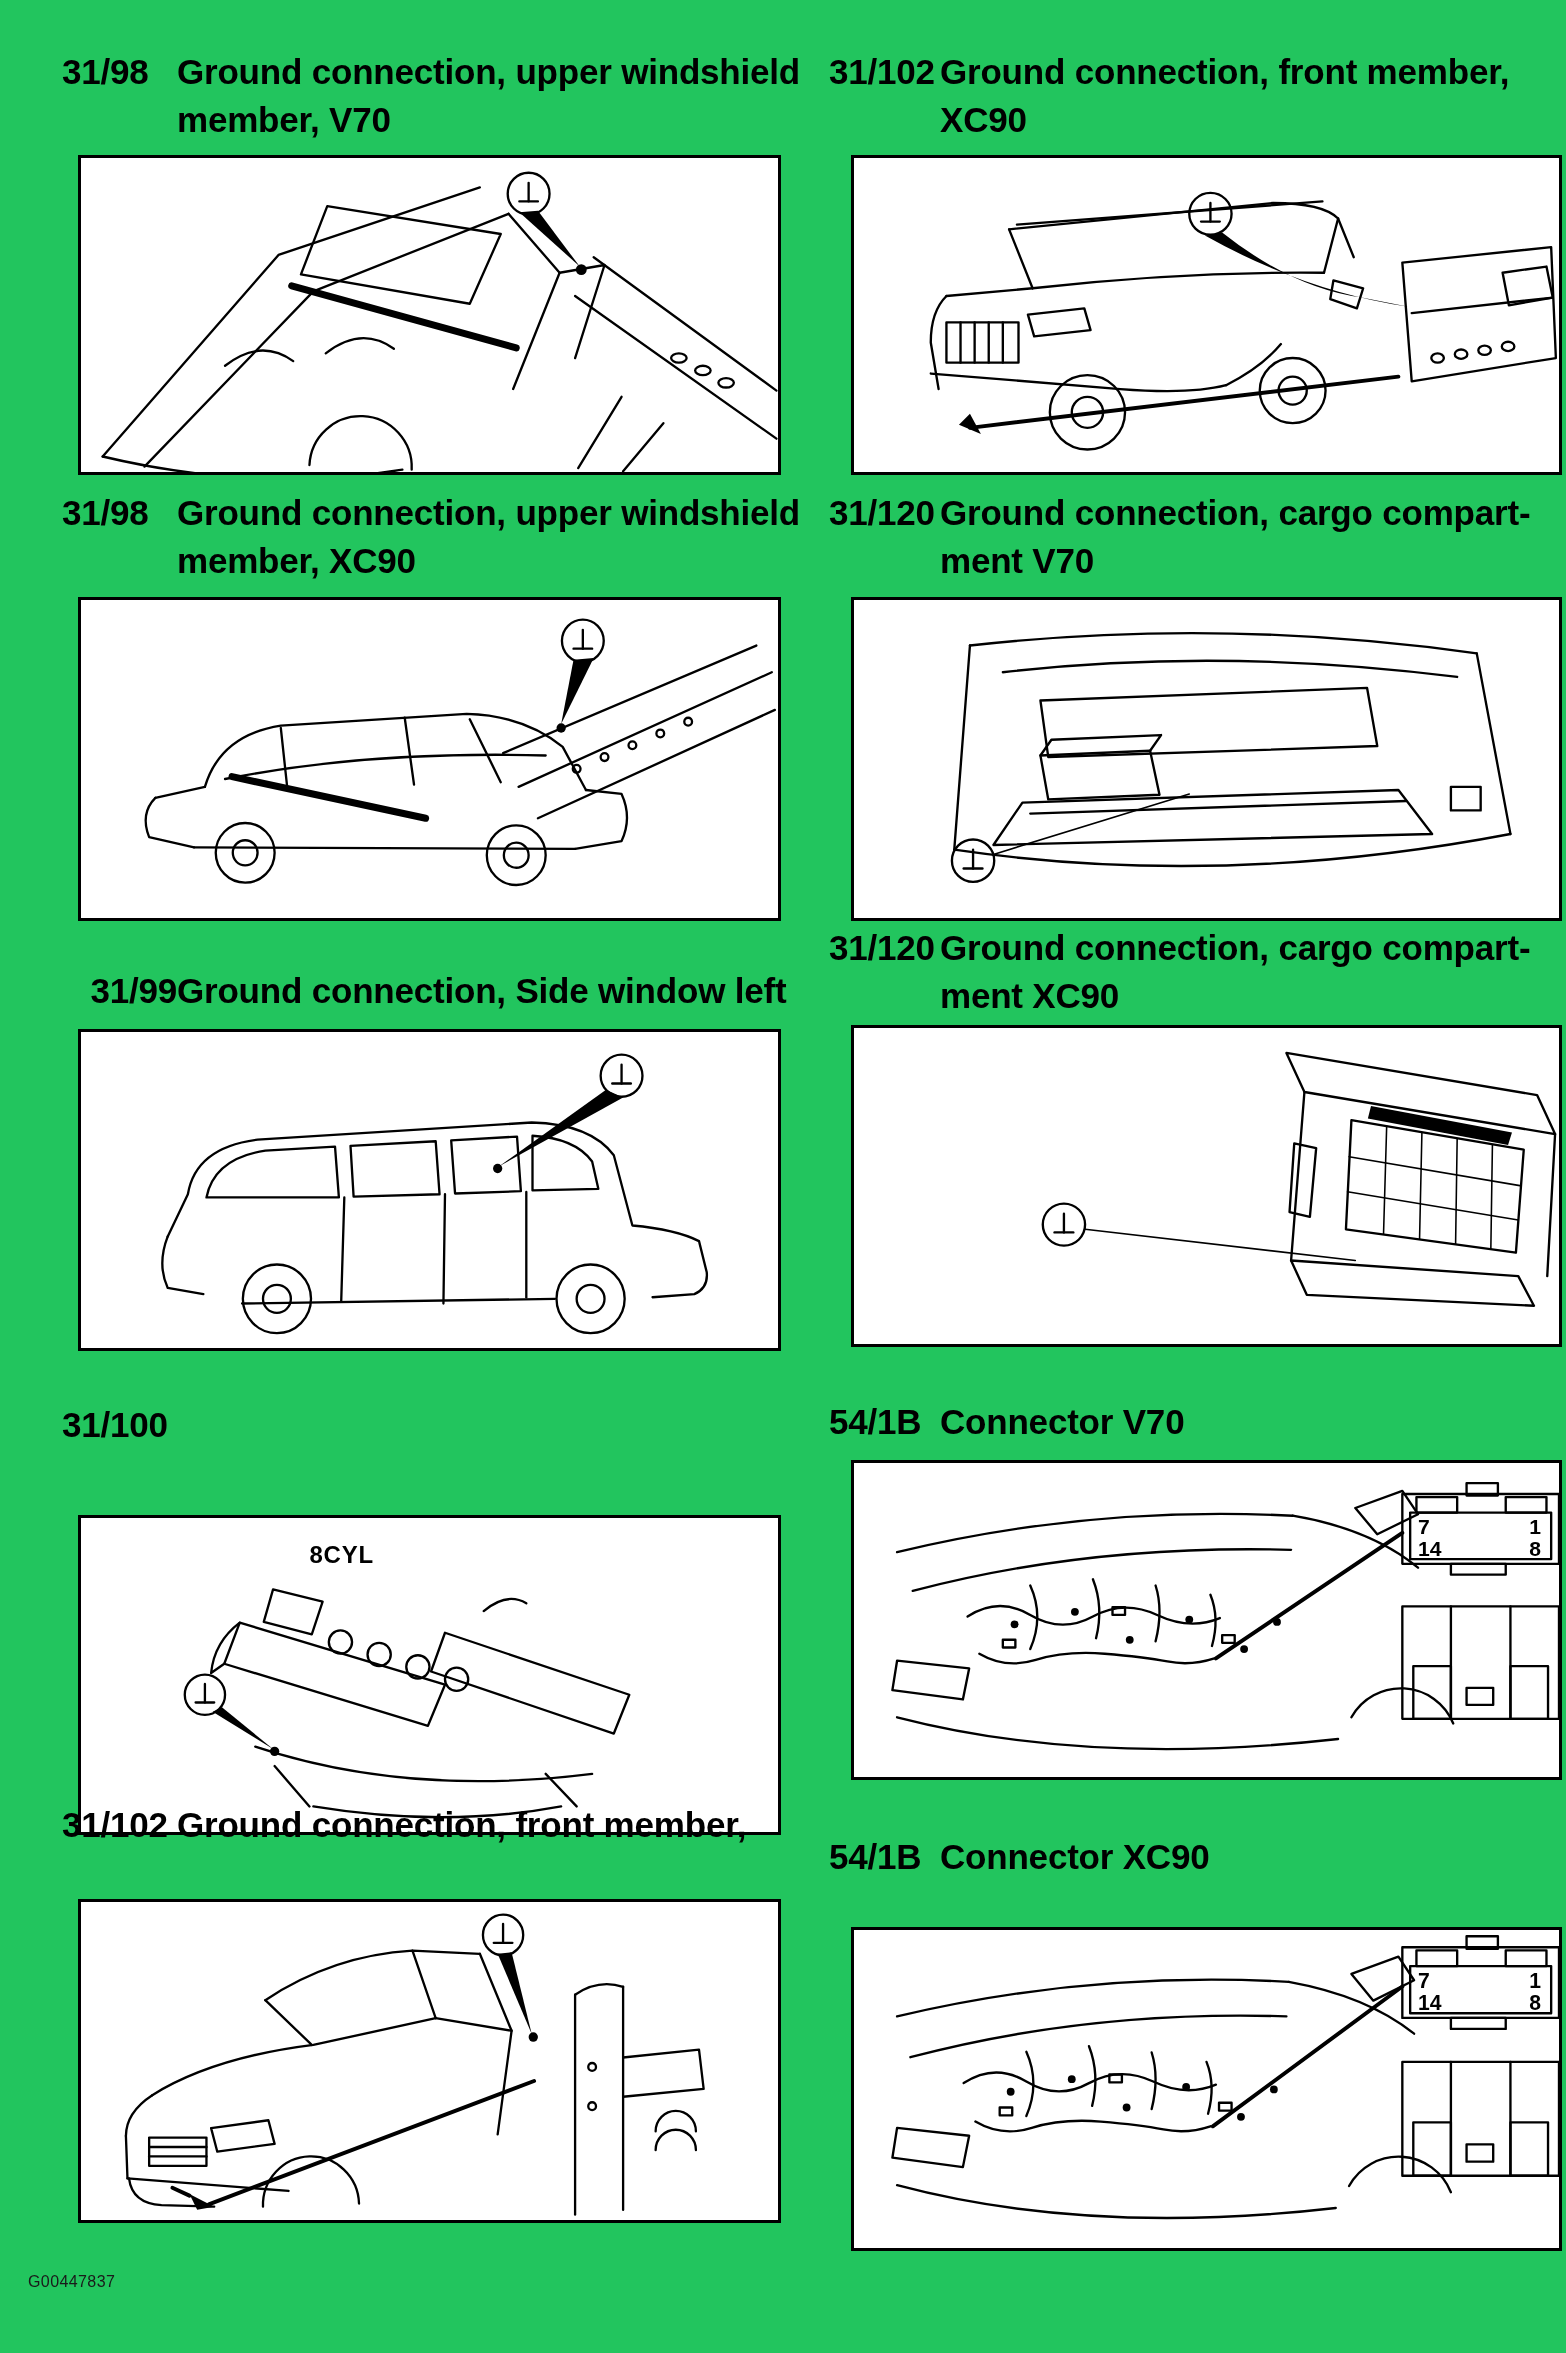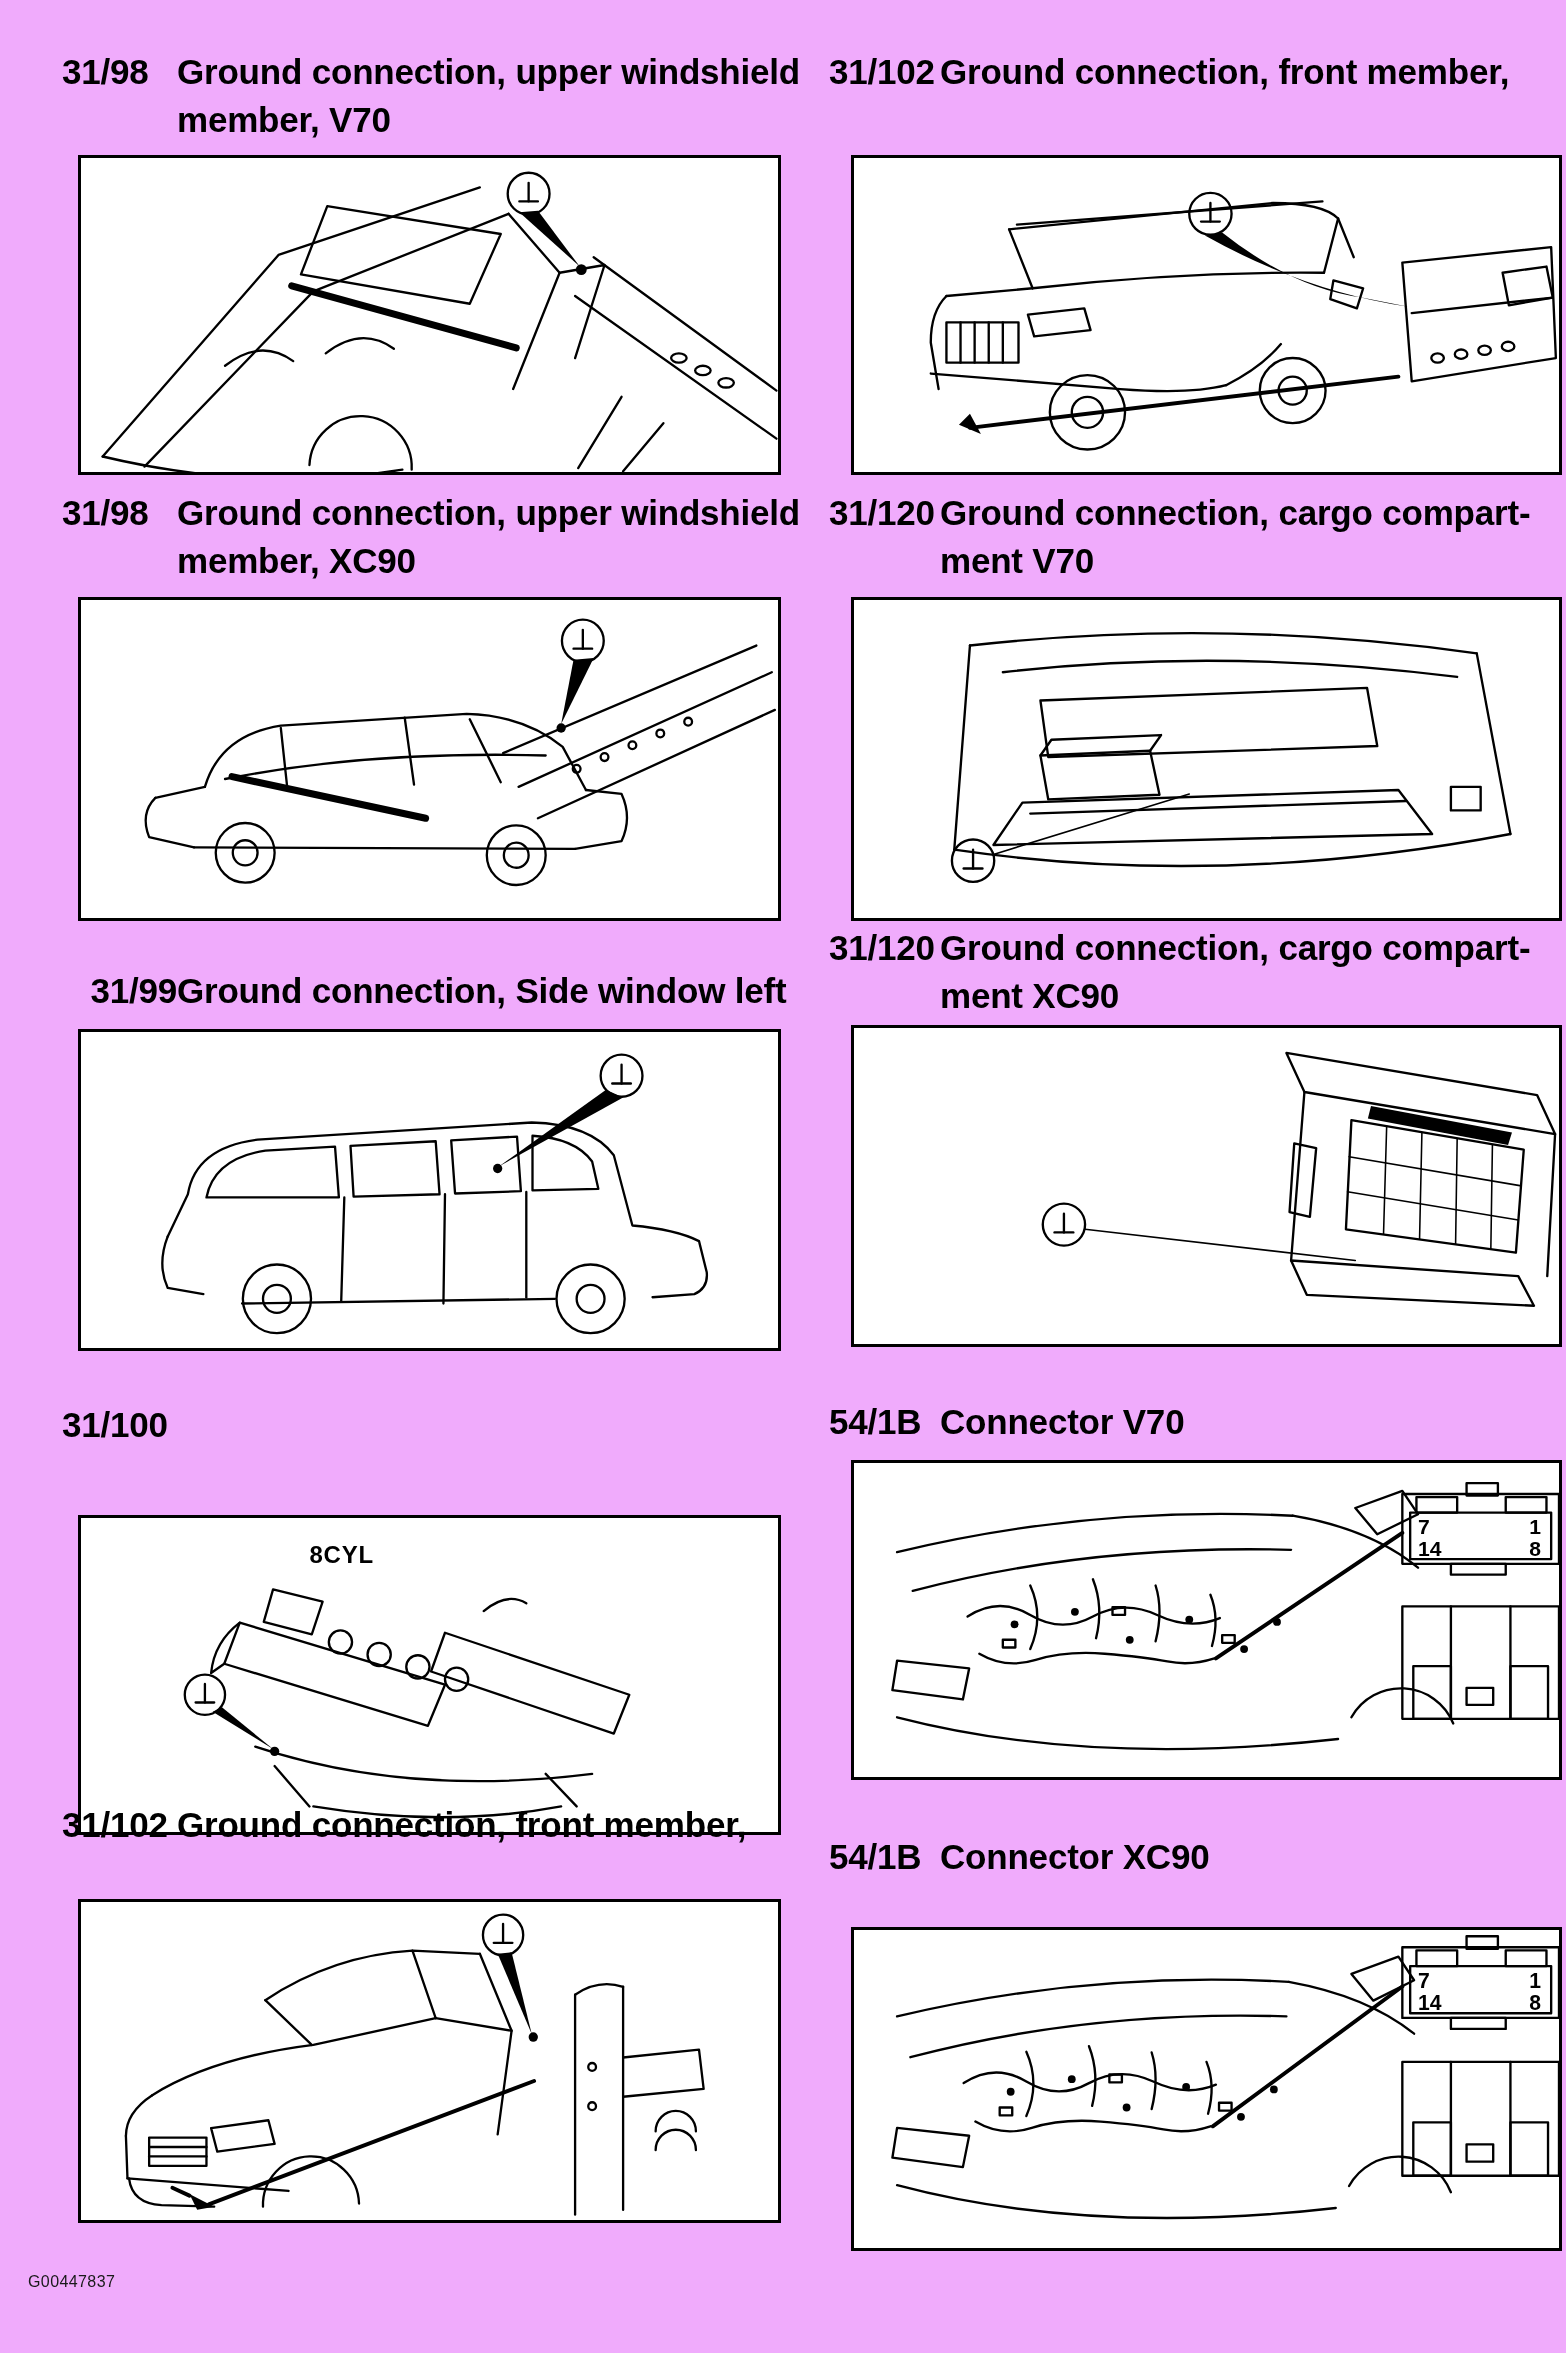--- a/index.html
+++ b/index.html
@@ -1,16 +1,16 @@
 <!DOCTYPE html>
 <html style="font-size:12.4px"><head>
 <meta charset="utf-8">
 <style>
   html,body{margin:0;padding:0;background:#ffffff;}
-  .page{position:relative;width:1566px;height:2354px;background:#f0abfc;overflow:hidden;
+  .page{position:relative;width:1566px;height:2354px;background:#22c55e;overflow:hidden;
         font-family:"Liberation Sans",sans-serif;color:#000;}
   .fig-heading{position:absolute;display:flex;font-weight:bold;font-size:35px;line-height:48px;
                letter-spacing:-0.2px;color:#000;}
   .col-left .fig-code{flex:0 0 115px;}
   .col-right .fig-code{flex:0 0 111px;}
   .fig-title span{display:block;white-space:nowrap;}
   .fig-box{position:absolute;border:3.1px solid #000;background:#fff;box-sizing:border-box;}
   .fig-box svg{display:block;width:100%;height:100%;}
   .art *{stroke:#000;fill:none;stroke-width:3;stroke-linecap:round;stroke-linejoin:round;}
   .art .fill{fill:#000;stroke:none;}
@@ -207,20 +207,21 @@
         <path class="fill" d="M538,66 L582,168 L556,64 Z"></path>
         <circle class="fill" cx="584" cy="172" r="6"></circle>
       </g>
     </svg>
   </div>
 
   <div class="fig-heading col-right" style="left:829px;top:48px;width:722px;">
     <span class="fig-code">31/102</span>
     <span class="fig-title">
       <span>Ground connection, front member,</span>
+      <span>XC90</span>
     </span>
   </div>
   <div class="fig-box" style="left:851px;top:155px;width:711px;height:320px;">
     <svg class="art" viewBox="0 0 900 405" preserveAspectRatio="none">
       <path d="M198,92 L535,58 Q598,58 618,78 L638,128"></path>
       <path d="M208,86 L598,56"></path>
       <path d="M198,92 L228,168"></path>
       <path d="M618,78 L600,148"></path>
       <path d="M228,168 Q420,146 600,148"></path>
       <path d="M118,178 L228,168"></path>

